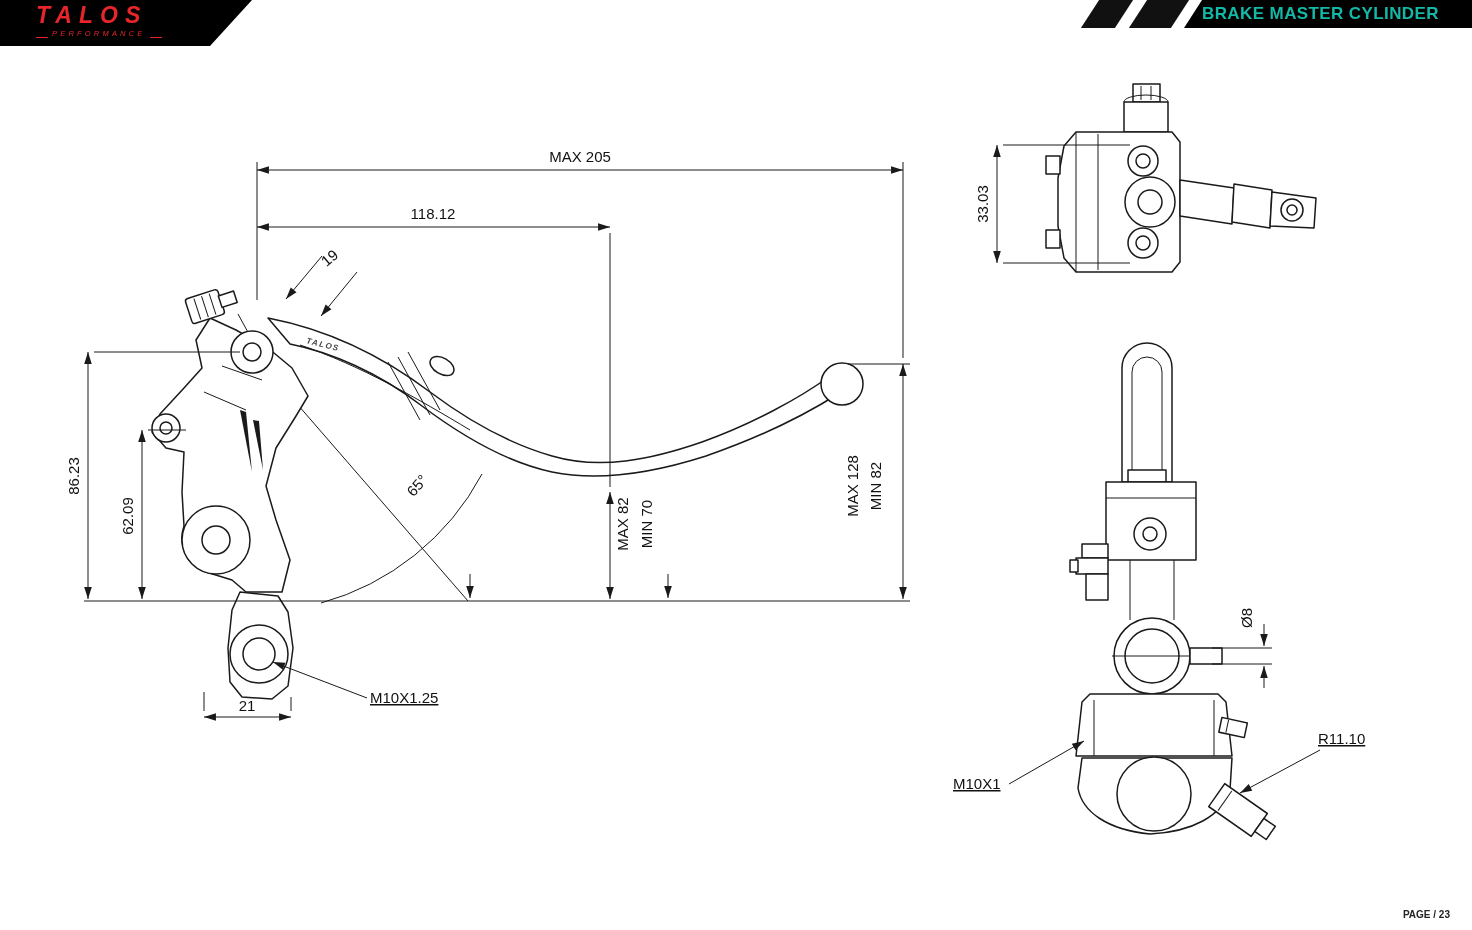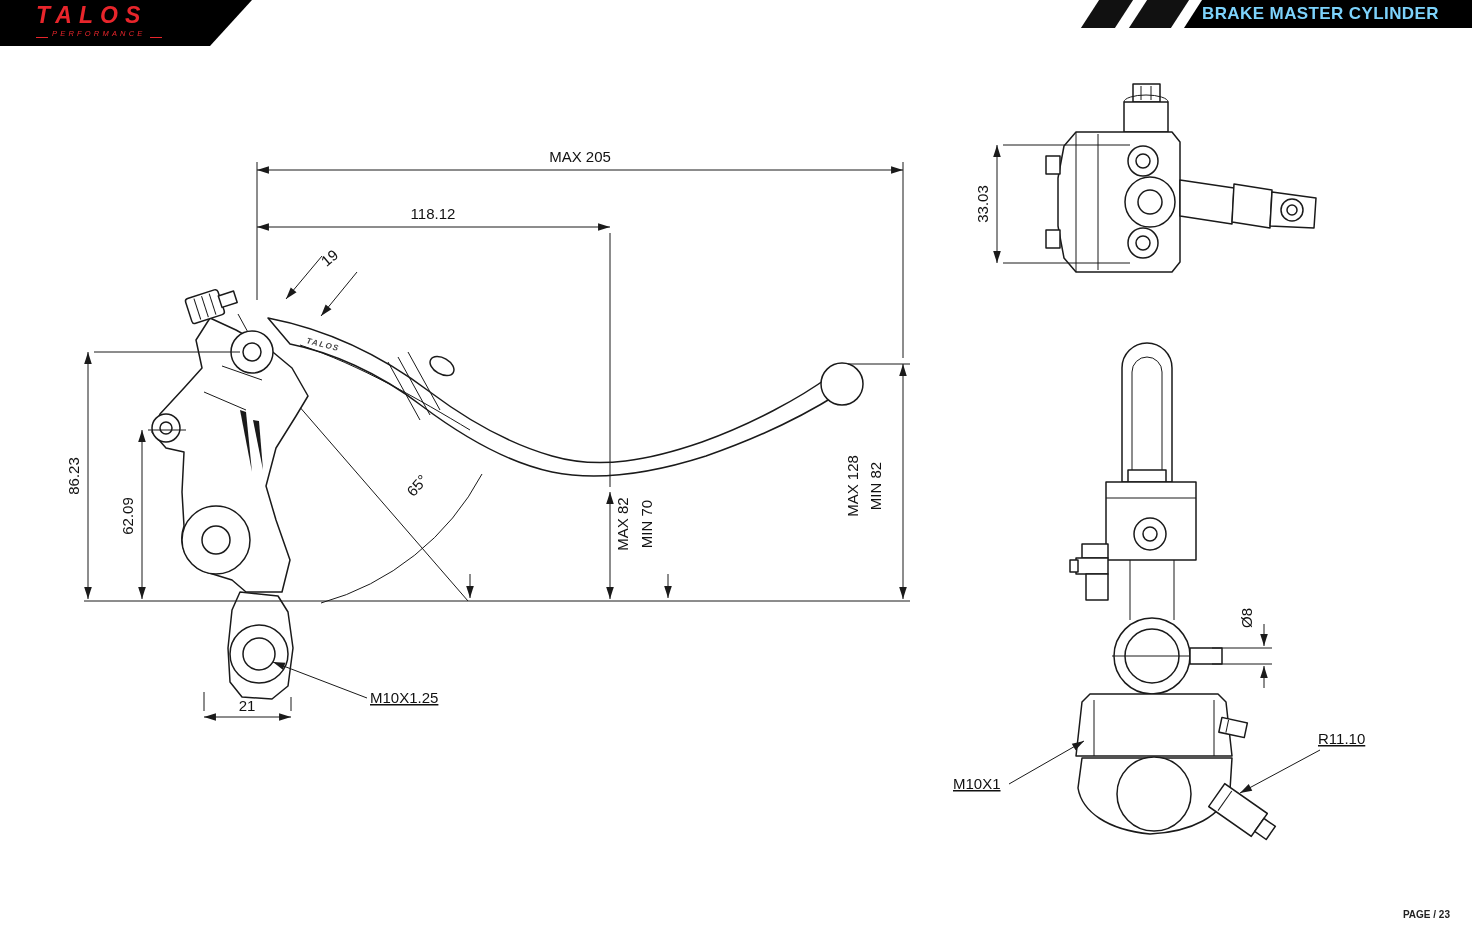--- a/index.html
+++ b/index.html
@@ -12,21 +12,21 @@
   .logo-banner { position:absolute; top:0; left:0; width:252px; height:46px; background:#000;
                  clip-path:polygon(0 0, 252px 0, 210px 46px, 0 46px);
                  color:#e8252b; padding:3px 0 0 36px; }
   .logo-talos { font-style:italic; font-weight:bold; font-size:23px; letter-spacing:7px; line-height:25px; }
   .logo-perf  { display:flex; align-items:flex-end; gap:4px; font-style:italic; font-size:7.5px;
                 letter-spacing:3.2px; margin-top:1px; color:#e8252b; }
   .logo-perf::before, .logo-perf::after { content:""; height:1px; background:#e8252b; flex:0 0 12px; }
 
   .title-banner { position:absolute; top:0; right:0; width:288px; height:28px; background:#000;
                   clip-path:polygon(18px 0, 288px 0, 288px 28px, 0 28px);
-                  color:#7dd3fc; font-weight:bold; font-size:17px; letter-spacing:.4px;
+                  color:#14b8a6; font-weight:bold; font-size:17px; letter-spacing:.4px;
                   line-height:28px; padding-left:18px; white-space:nowrap; }
   .stripe { position:absolute; top:0; height:28px; background:#111; transform:skewX(-33deg); }
   .stripe-1 { left:1090px; width:34px; }
   .stripe-2 { left:1138px; width:42px; }
 
   .page-footer { position:absolute; right:22px; bottom:10px; font-size:10px; font-weight:bold; color:#222;margin-top:14px; }
 
   
   .outline  { stroke:#1a1a1a; stroke-width:1.5; fill:#fff; stroke-linejoin:round; }
   .thin     { stroke:#1a1a1a; stroke-width:1; fill:none; }

